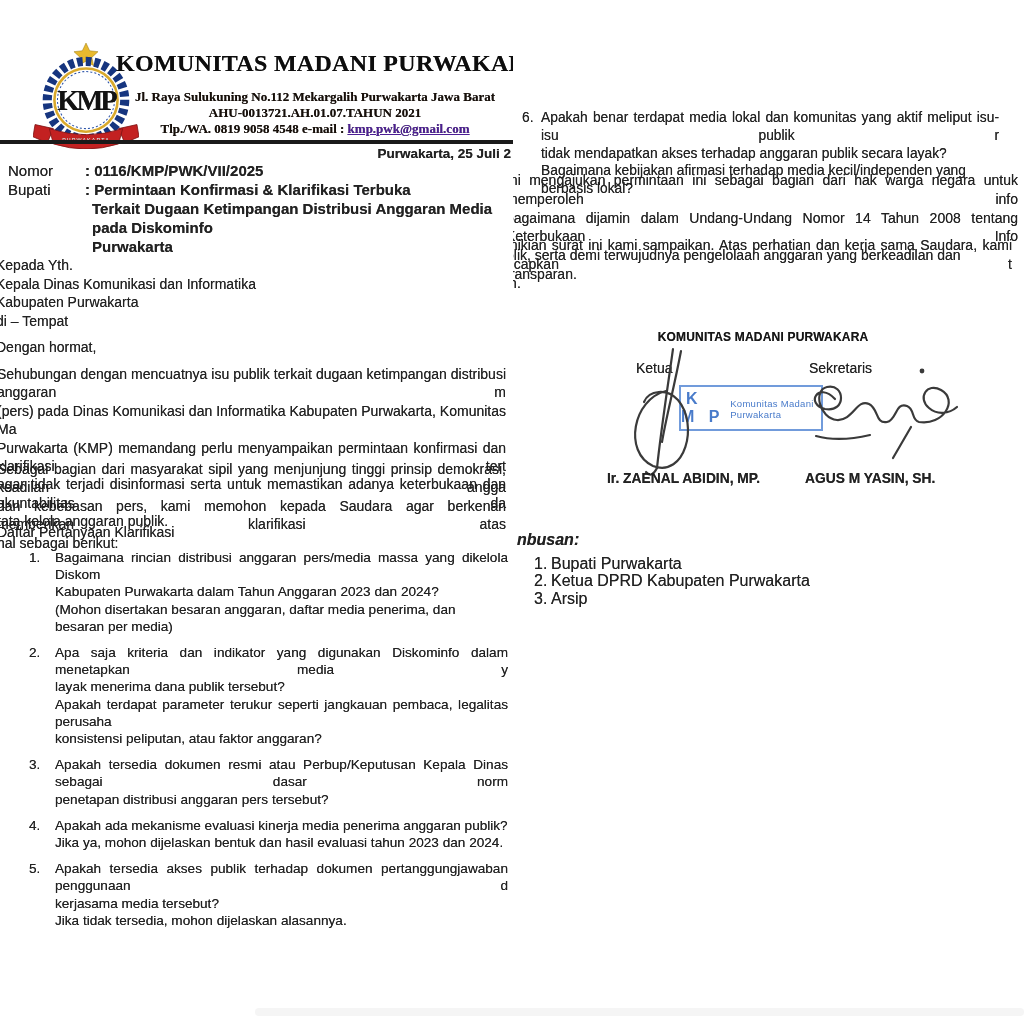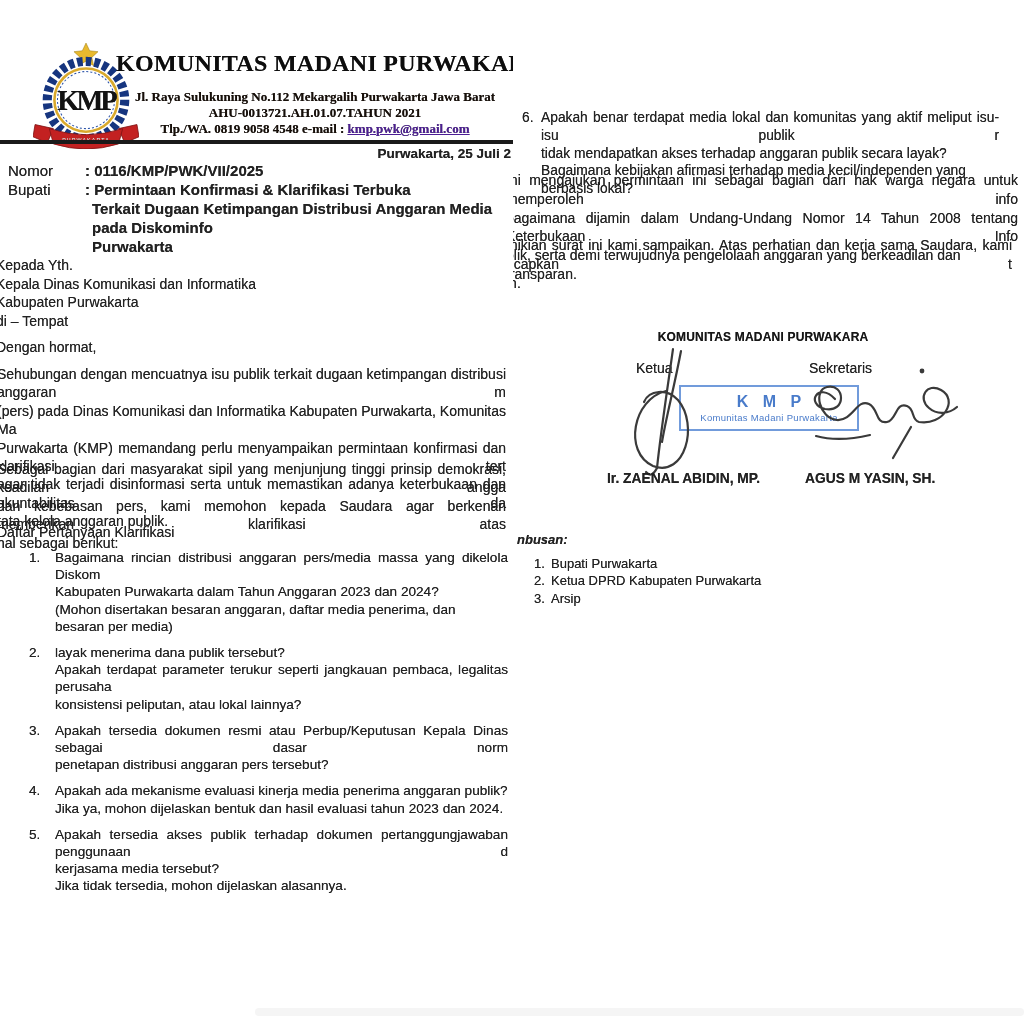--- a/index.html
+++ b/index.html
@@ -57,34 +57,34 @@
   .rp-q6 .q-num { flex:0 0 19px; }
   .rp-p1    { position:absolute; left:-7px; top:171px; width:512px; font-size:14px; line-height:18.8px; }
   .rp-close { position:absolute; left:-7px; top:236px; width:506px; font-size:14px; line-height:18.8px; }
 
   .rp-title { position:absolute; left:0; top:330px; width:500px; text-align:center;
               font-weight:bold; font-size:12px; letter-spacing:.2px; color:#161616; }
   .role { position:absolute; top:360px; font-size:14px; z-index:2; }
   .role-left  { left:123px; }
   .role-right { left:296px; }
 
-  .rp-stamp { position:absolute; left:166px; top:385px; width:180px; height:46px; z-index:1;
+  .rp-stamp { position:absolute; left:166px; top:385px; width:144px; height:46px; z-index:1;
               border:2.5px solid rgba(77,130,210,.8); box-sizing:border-box;
-              display:flex; flex-direction:column; align-items:center; justify-content:center;
+              display:flex; align-items:center; justify-content:center;
               color:rgba(58,112,198,.92); text-shadow:none; }
   .stamp-top    { font-weight:bold; font-size:16px; letter-spacing:5px; text-indent:5px; filter:blur(.3px); }
   .stamp-bottom { font-size:9.5px; letter-spacing:.3px; margin-top:1px; filter:blur(.3px); }
 
   .sig-svg { position:absolute; left:0; top:0; width:511px; height:1024px; z-index:3; pointer-events:none; }
 
   .rp-name { position:absolute; top:471px; font-weight:bold; font-size:13.8px; z-index:4; }
   .rp-name1 { left:94px; }
   .rp-name2 { left:292px; }
 
-  .rp-temb { position:absolute; left:4px; top:531px; font-size:13px; line-height:17.6px; }
+  .rp-temb { position:absolute; left:4px; top:531px; font-size:16px; line-height:17.6px; }
   .temb-label { font-weight:bold; font-style:italic; margin-bottom:6px; }
   .rp-temb .q { margin-bottom:0; }
   .rp-temb .q-num { flex:0 0 17px; margin-left:17px; }
 
   .scan-smudge { position:absolute; left:255px; top:1008px; width:769px; height:8px;
                  background:rgba(60,60,60,.05); border-radius:4px; }
 </style>
 </head>
 <body>
 
@@ -161,23 +161,24 @@
           <div class="q-num">1.</div>
           <div class="q-body">
             <div class="tline just">Bagaimana rincian distribusi anggaran pers/media massa yang dikelola Diskom</div>
             <div class="tline">Kabupaten Purwakarta dalam Tahun Anggaran 2023 dan 2024?</div>
             <div class="tline">(Mohon disertakan besaran anggaran, daftar media penerima, dan besaran per media)</div>
           </div>
         </div>
         <div class="q">
           <div class="q-num">2.</div>
           <div class="q-body">
+            <div class="tline just">Apa saja kriteria dan indikator yang digunakan Diskominfo dalam menetapkan media y</div>
             <div class="tline">layak menerima dana publik tersebut?</div>
             <div class="tline just">Apakah terdapat parameter terukur seperti jangkauan pembaca, legalitas perusaha</div>
-            <div class="tline">konsistensi peliputan, atau lokal lainnya?</div>
+            <div class="tline">konsistensi peliputan, atau faktor anggaran?</div>
           </div>
         </div>
         <div class="q">
           <div class="q-num">3.</div>
           <div class="q-body">
             <div class="tline just">Apakah tersedia dokumen resmi atau Perbup/Keputusan Kepala Dinas sebagai dasar norm</div>
             <div class="tline">penetapan distribusi anggaran pers tersebut?</div>
           </div>
         </div>
         <div class="q">

